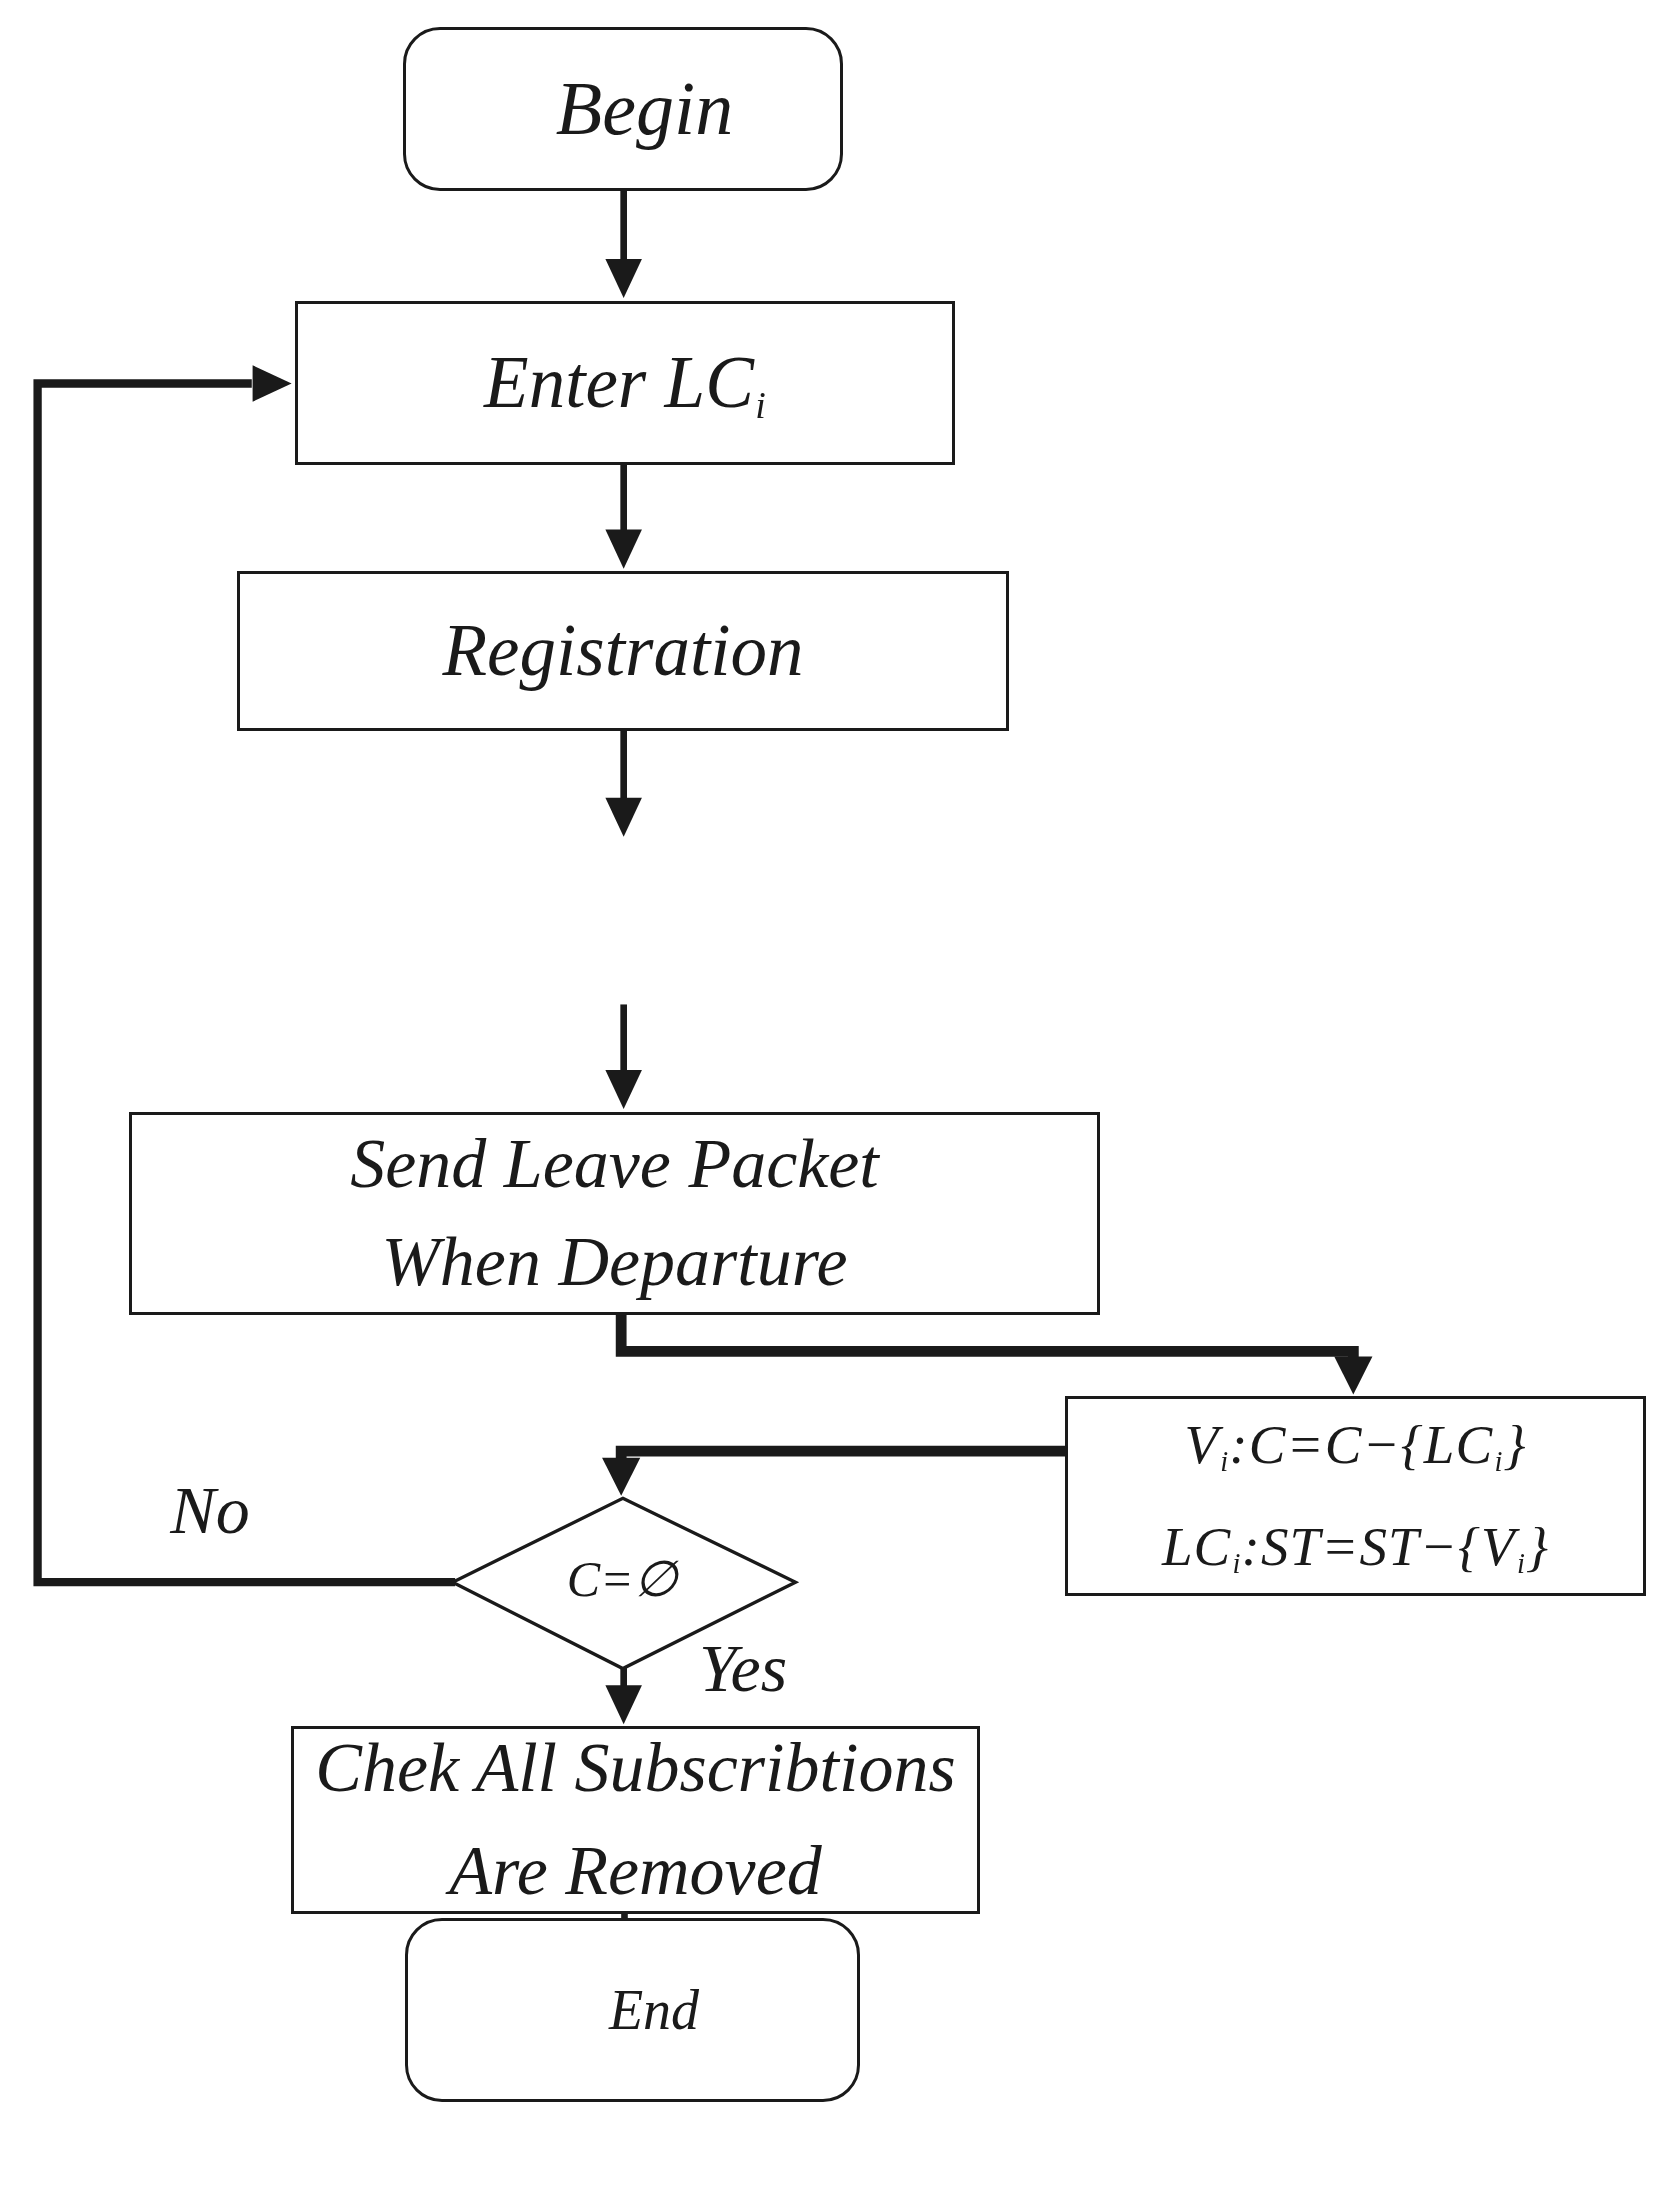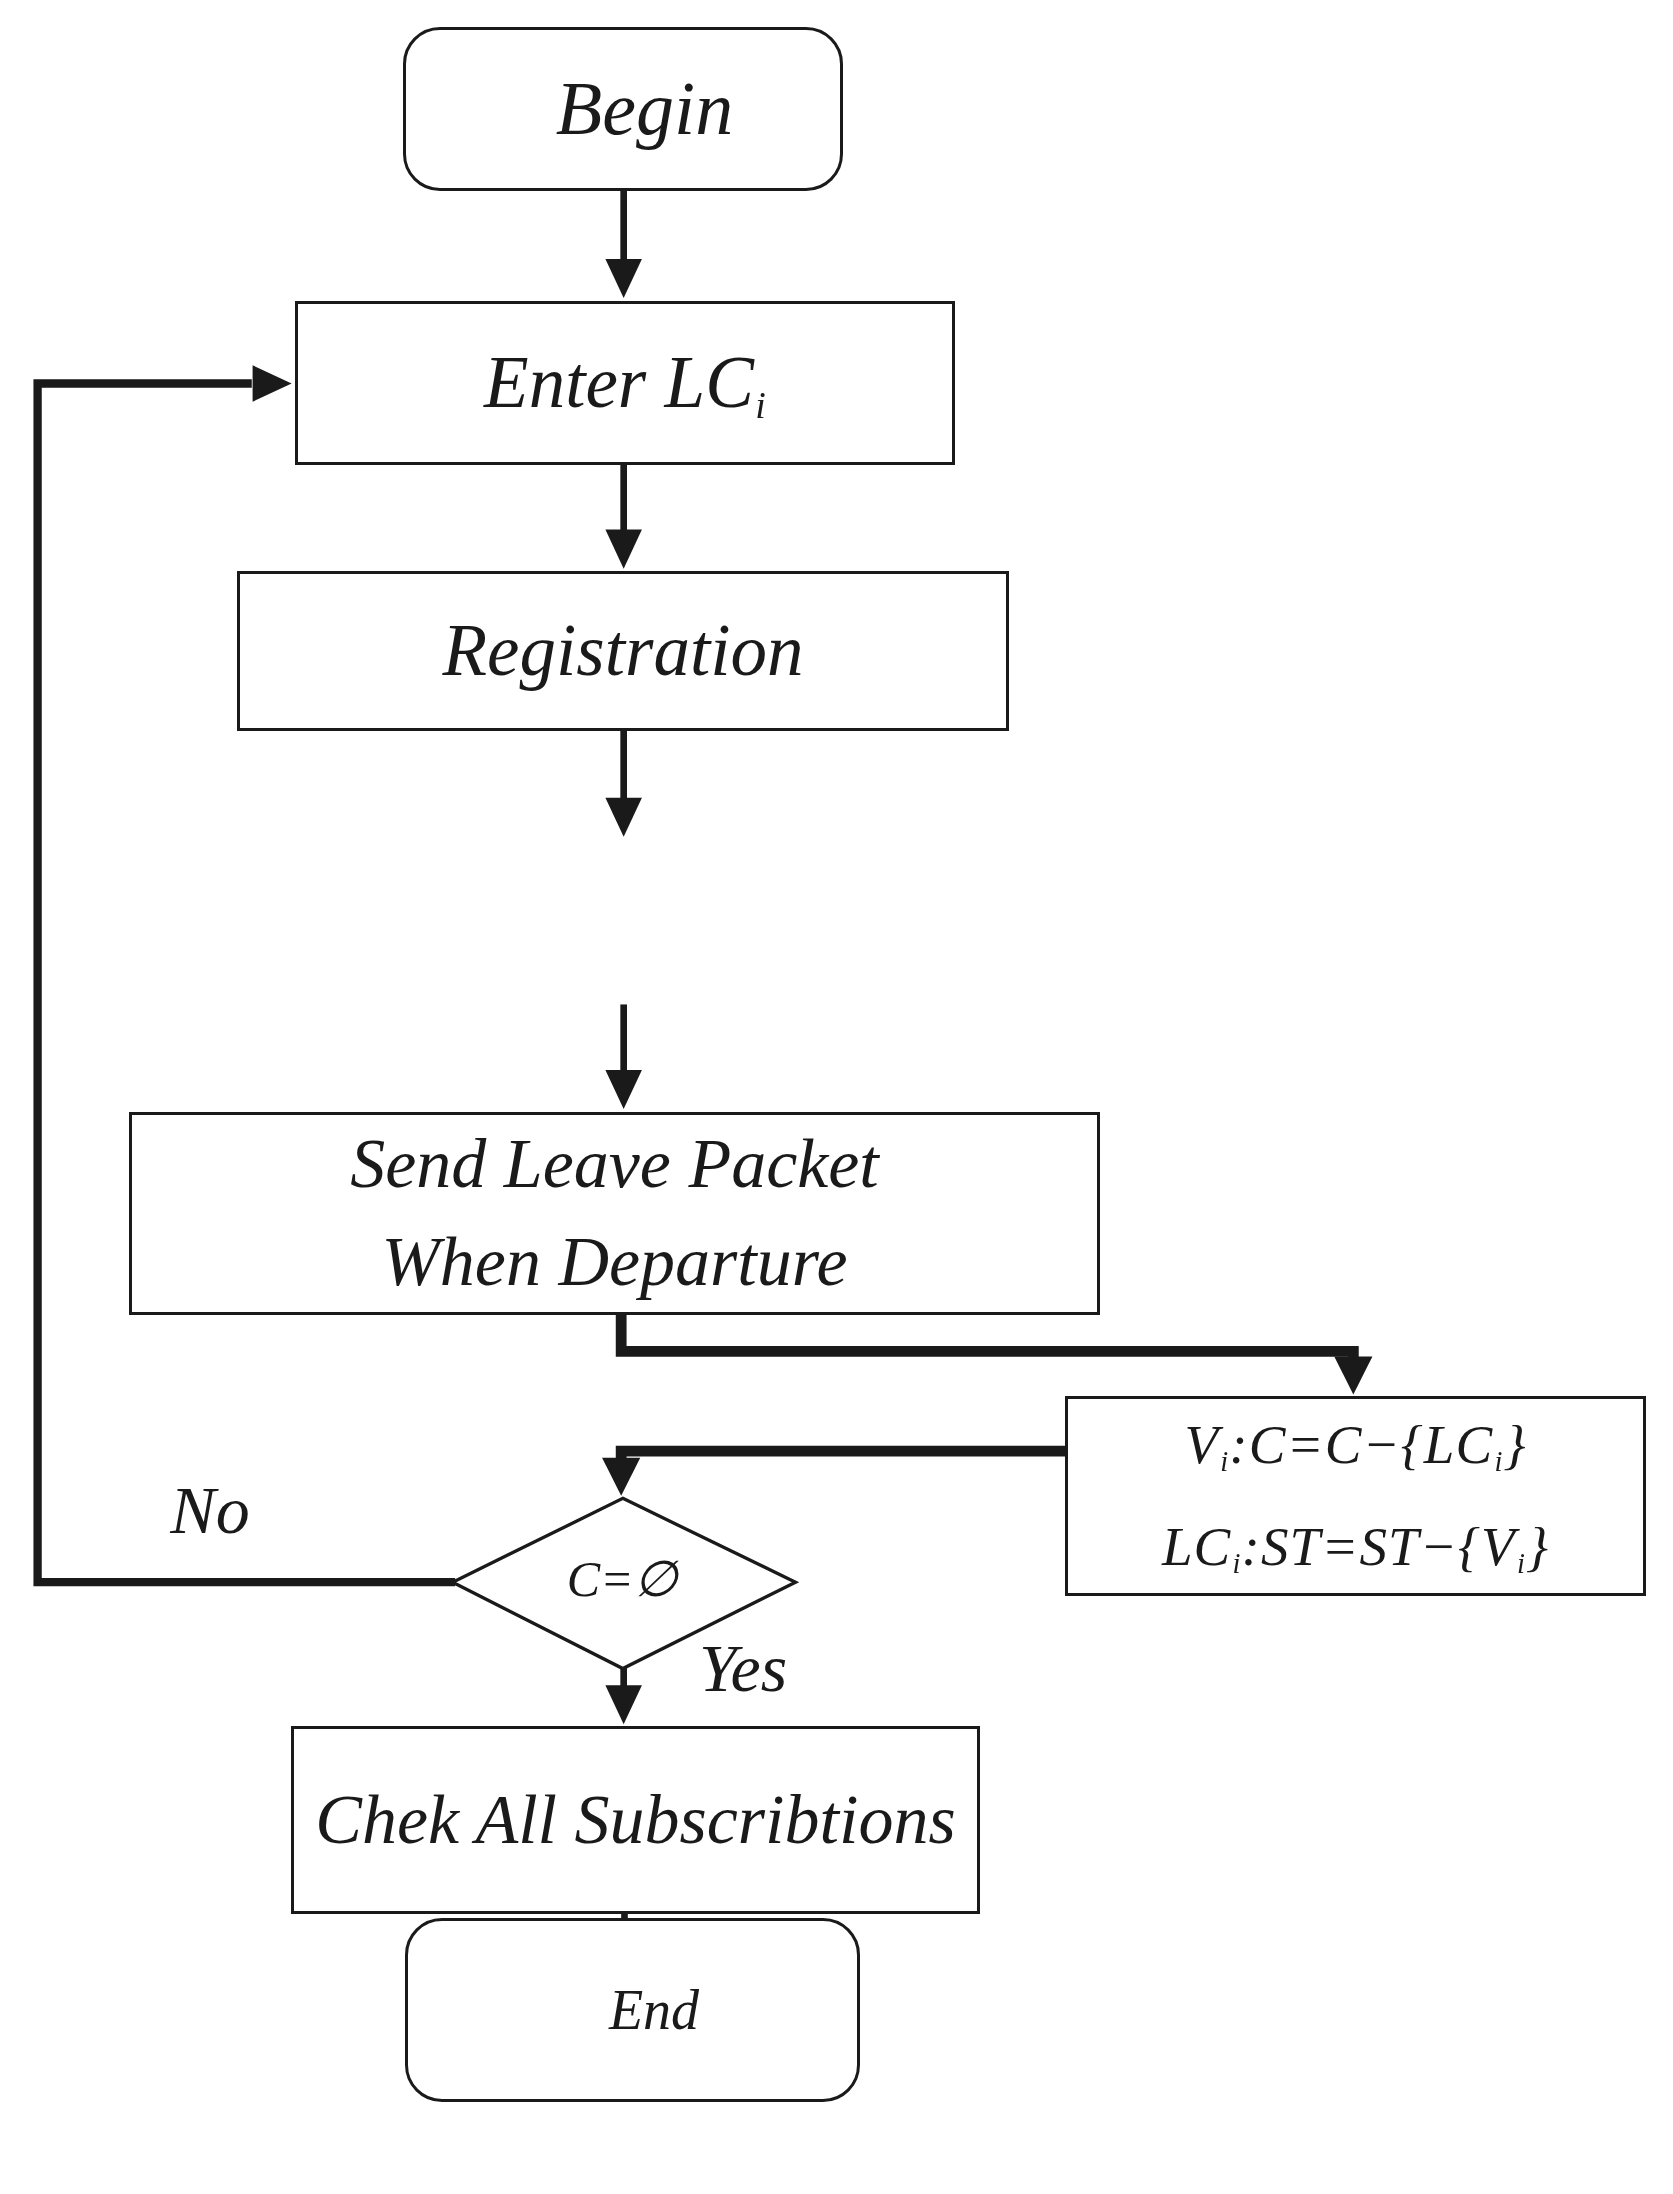--- a/index.html
+++ b/index.html
@@ -147,20 +147,21 @@
     </span>
   </div>
 
   <div id="lbl-cond">C=∅</div>
 
   <div class="edge-label" id="lbl-no">No</div>
   <div class="edge-label" id="lbl-yes">Yes</div>
 
   <div class="node" id="n-chek">
     <span>Chek All Subscribtions</span>
+    <span>Are Removed</span>
   </div>
 
   <div class="node round" id="n-end">
     <span>End</span>
   </div>
 
 </div>
 
 
 </body></html>

